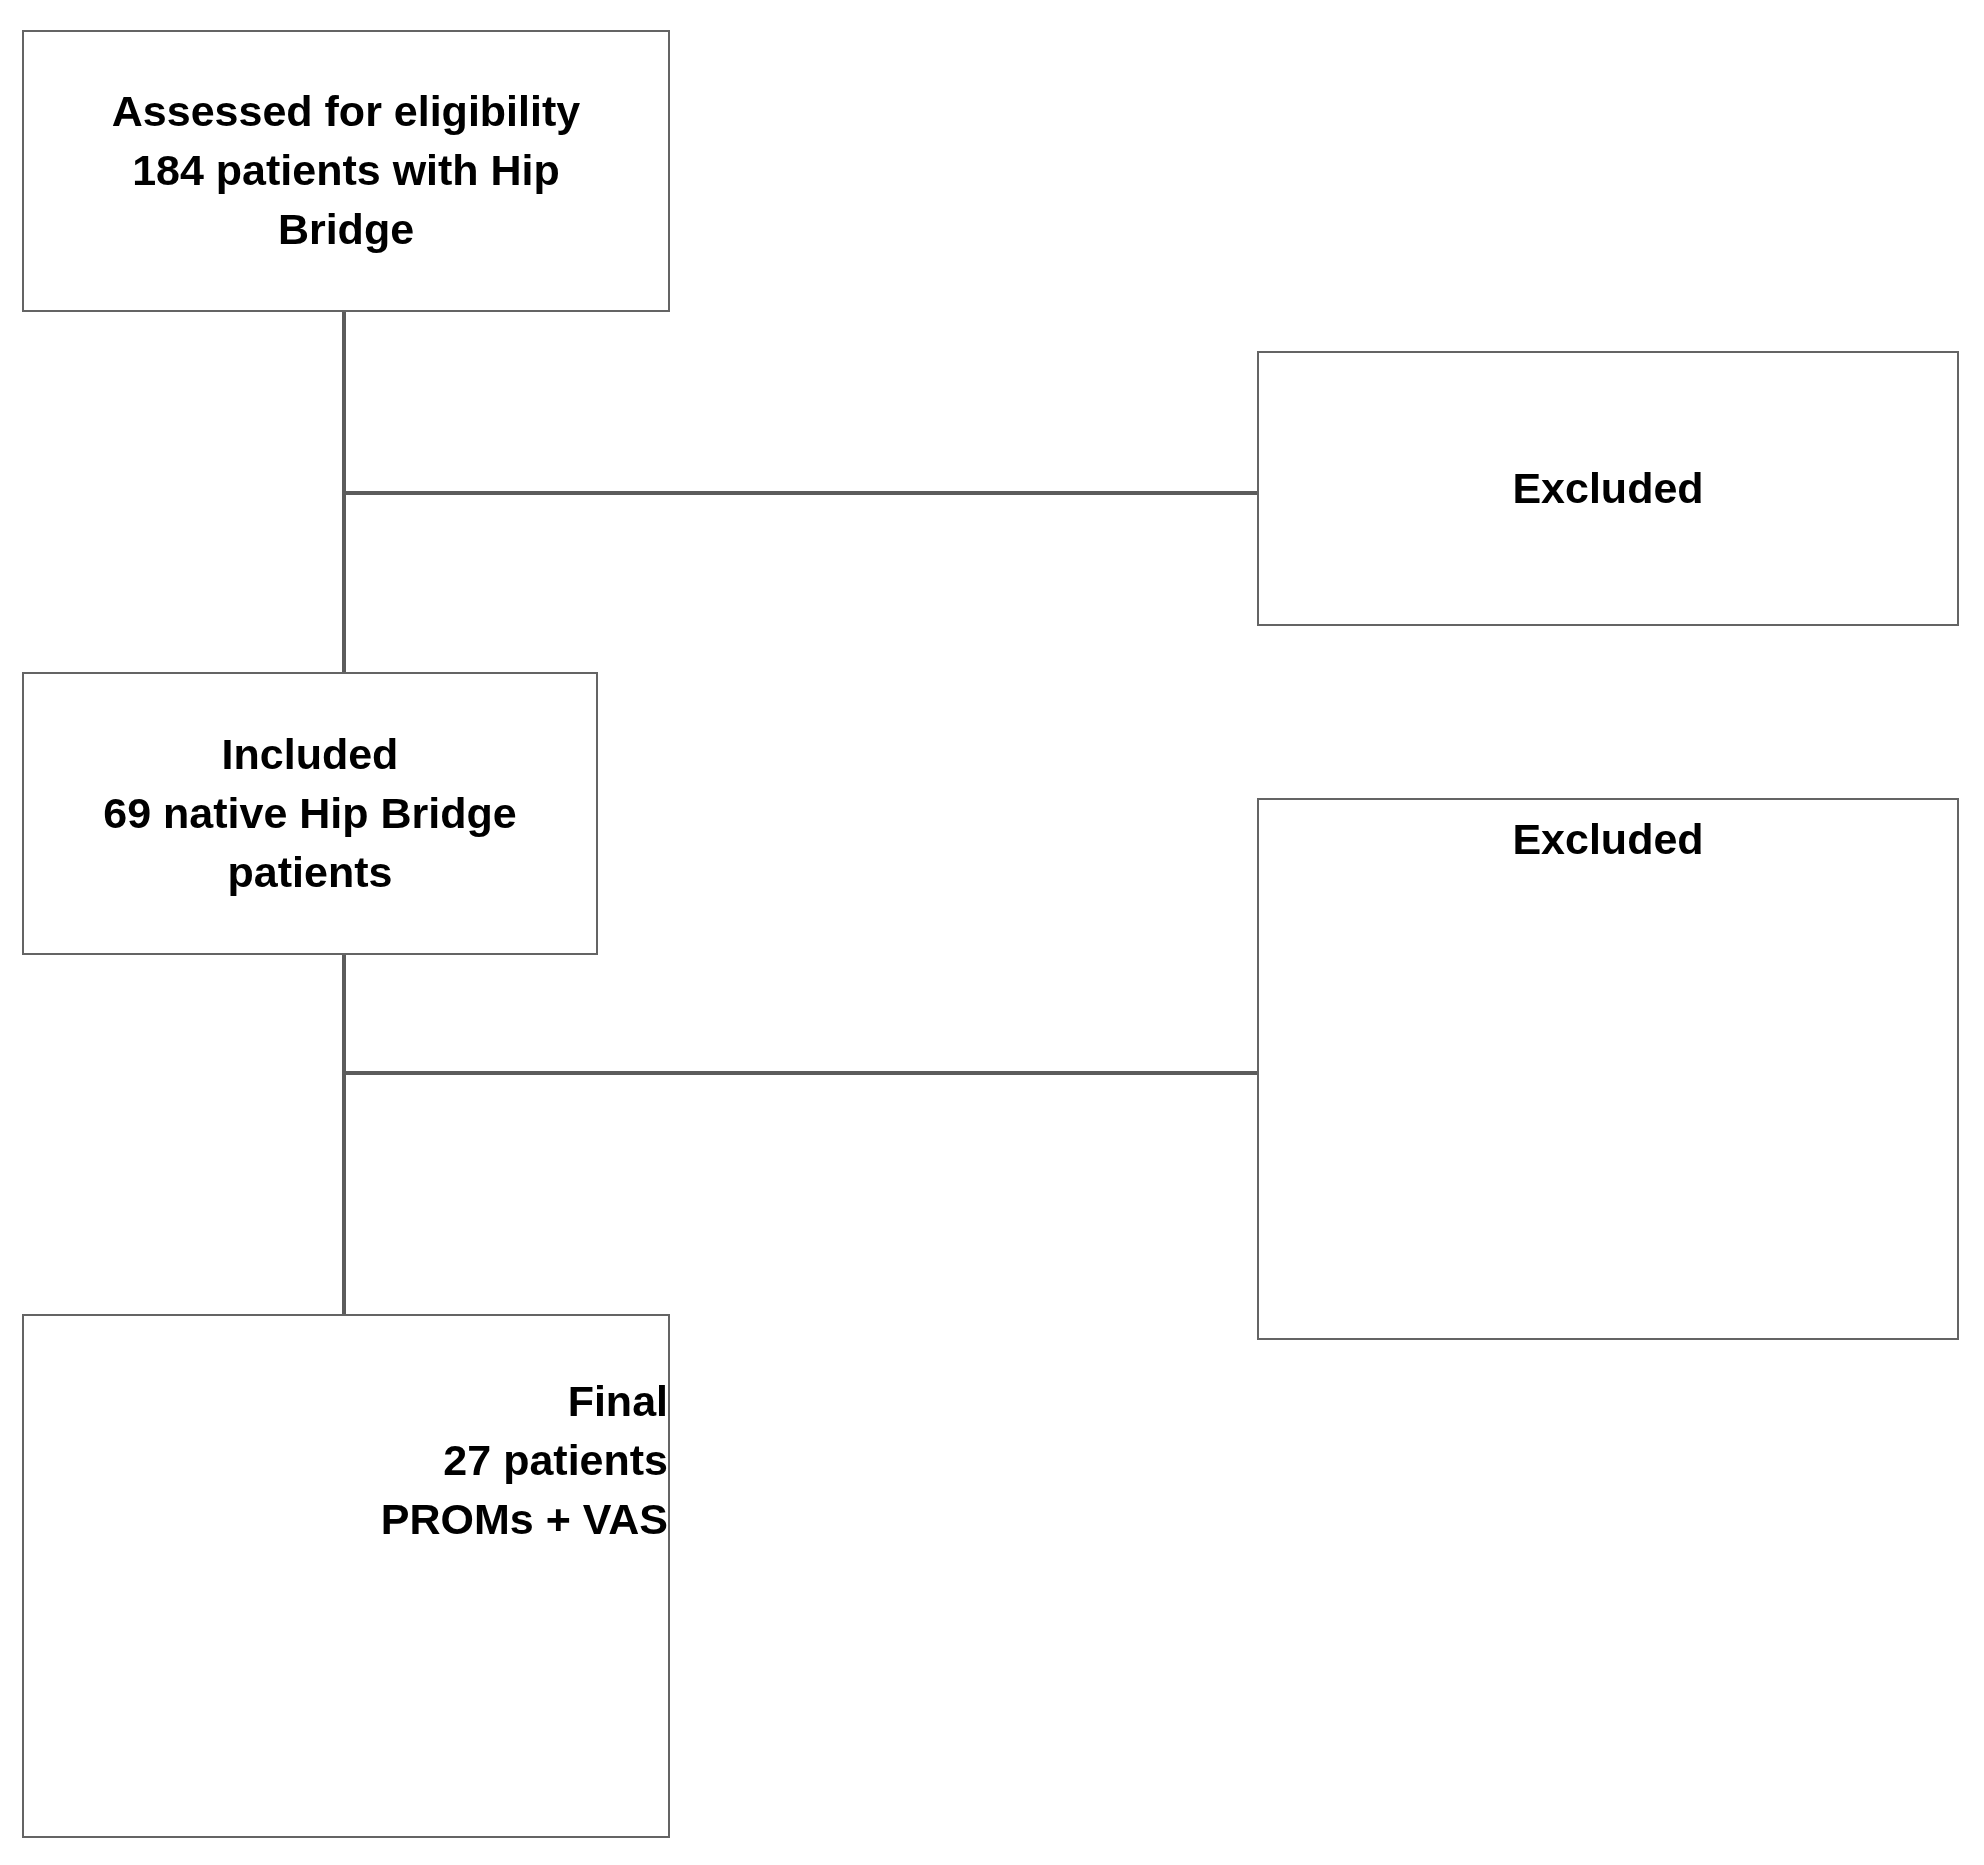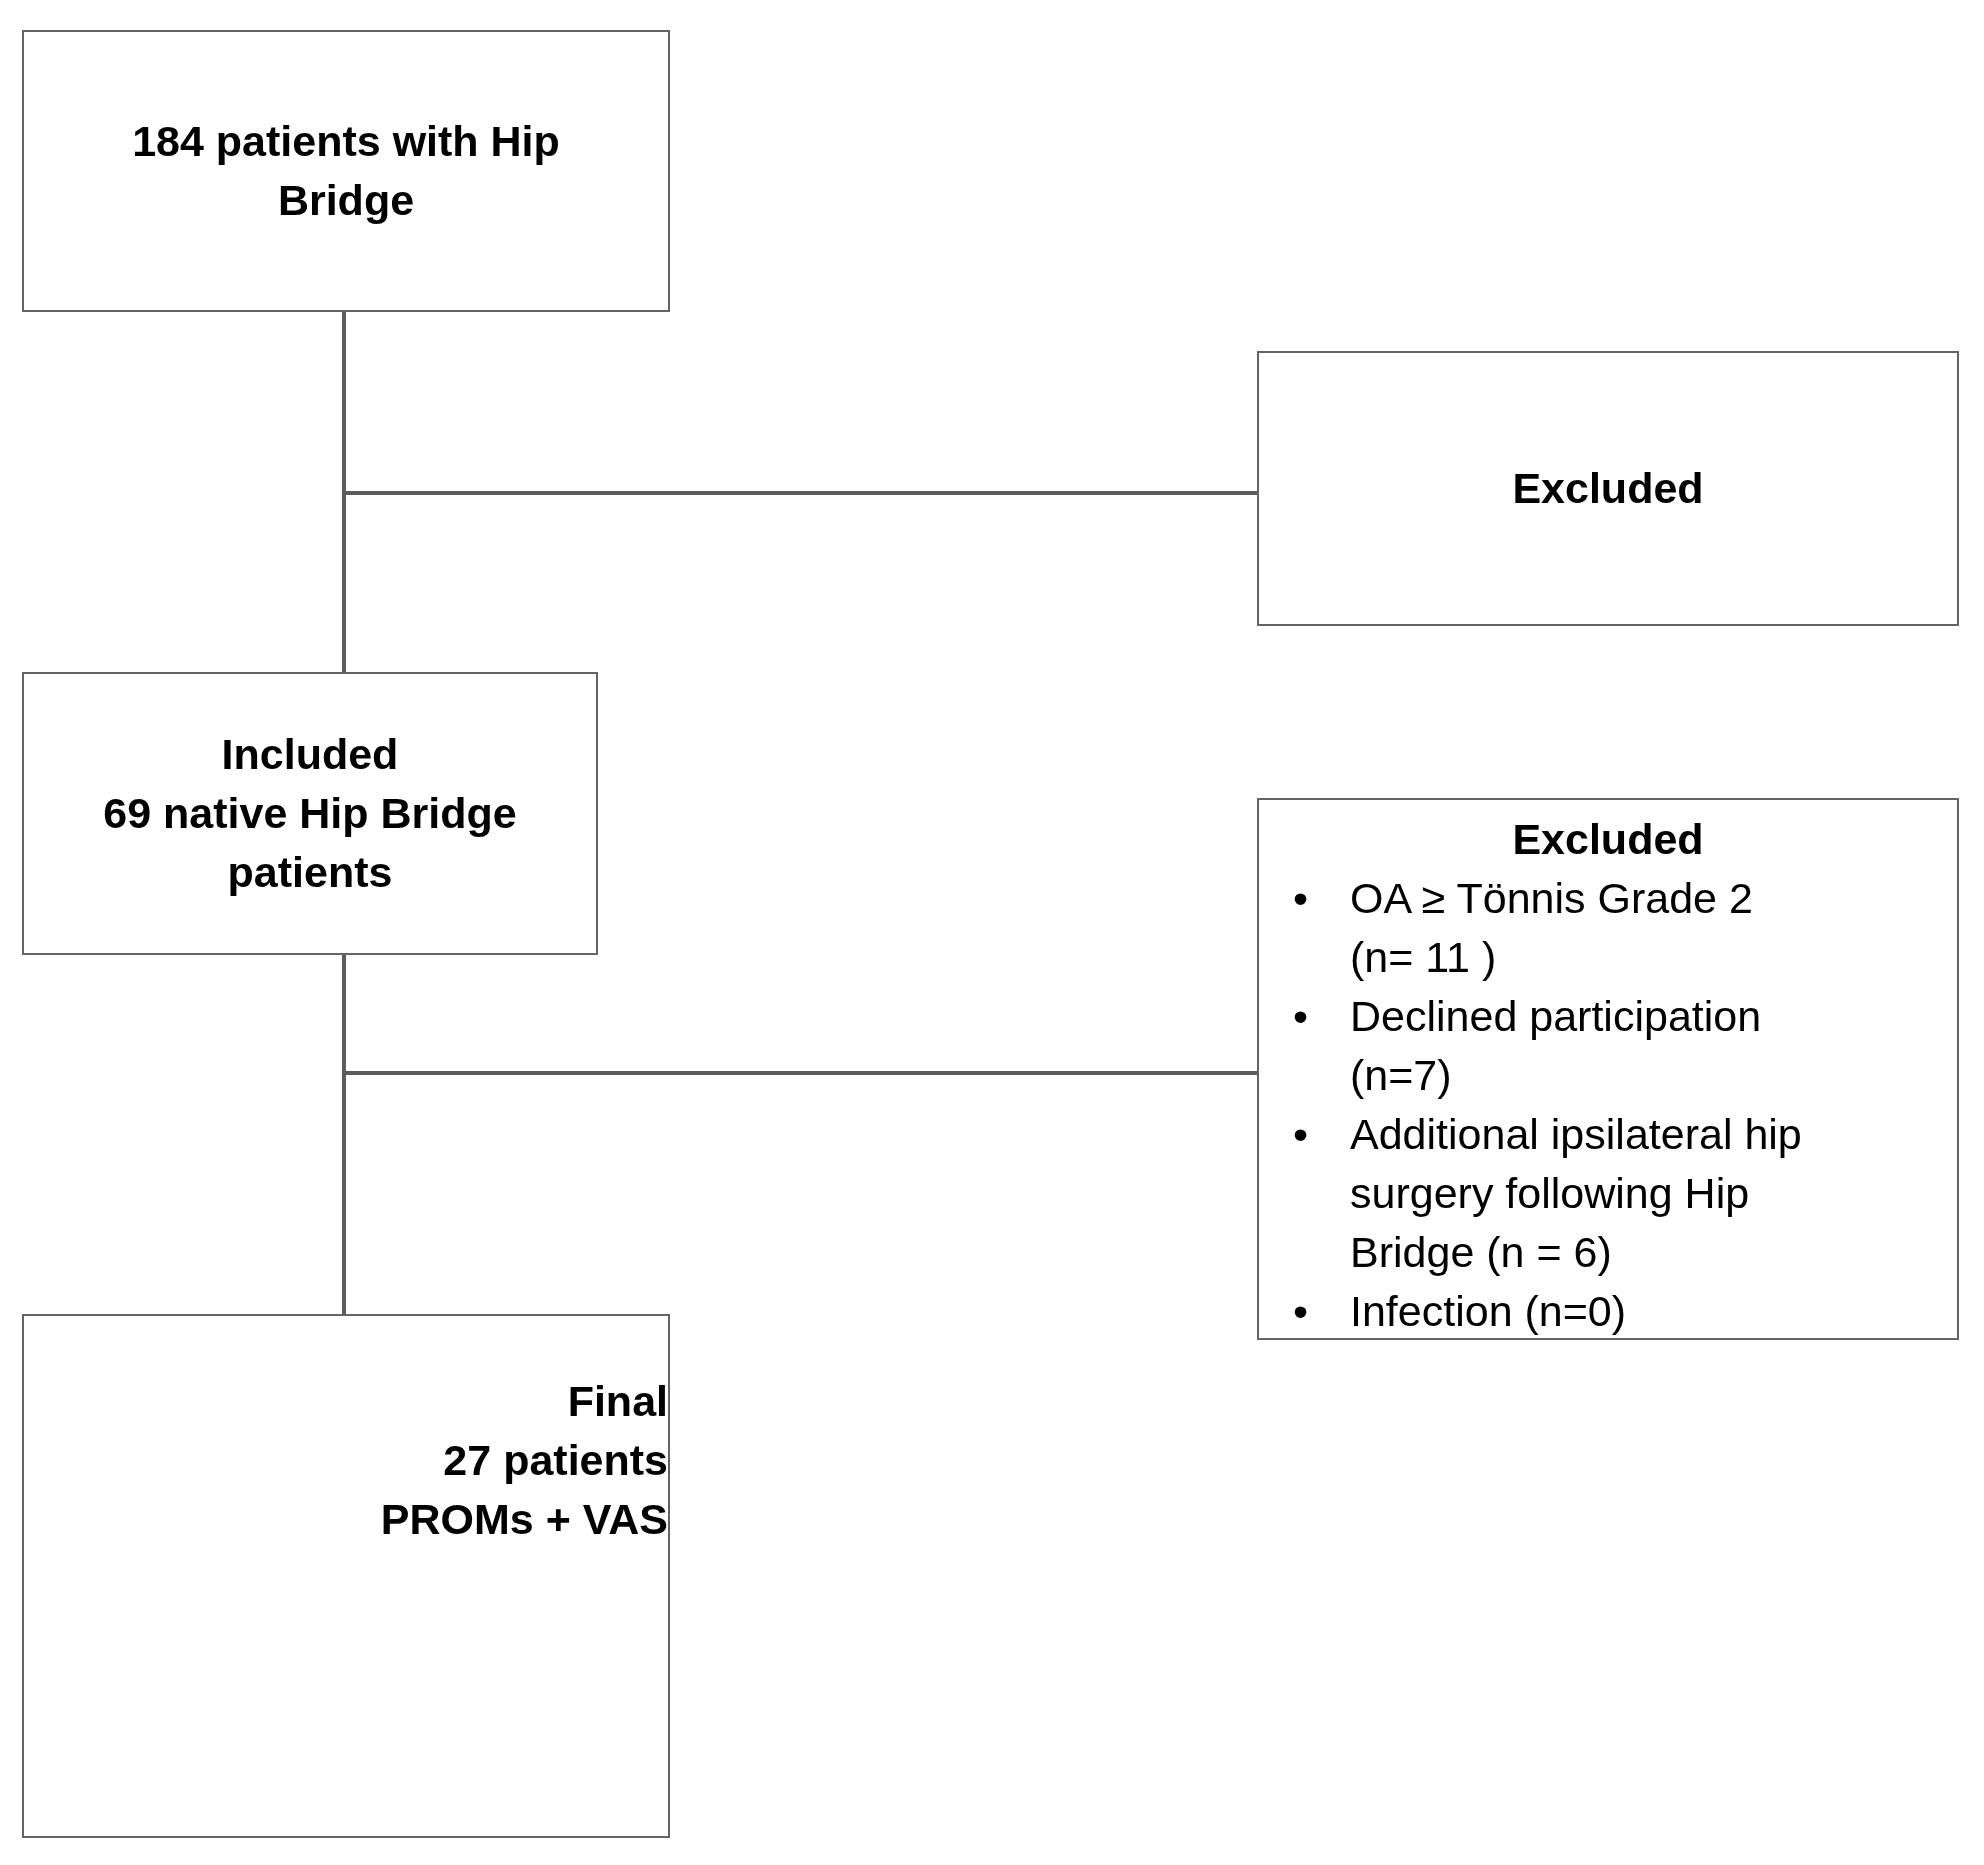--- a/index.html
+++ b/index.html
@@ -69,46 +69,37 @@
 <body>
 
 <div id="canvas">
 
   <div class="fc-line" id="line-v1"></div>
   <div class="fc-line" id="line-h1"></div>
   <div class="fc-line" id="line-v2"></div>
   <div class="fc-line" id="line-h2"></div>
 
   <div class="fc-box center-col" id="box-assessed">
+    <div class="bold pre">Assessed for eligibility</div>
     <div class="pre">184 patients with Hip
 Bridge</div>
   </div>
 
   <div class="fc-box center-col" id="box-excluded1">
     <div class="bold pre">Excluded</div>
   </div>
 
   <div class="fc-box center-col" id="box-included">
     <div class="bold pre">Included</div>
     <div class="pre">69 native Hip Bridge
 patients</div>
   </div>
 
   <div class="fc-box" id="box-excluded2">
     <div class="bold fc-heading">Excluded</div>
-    <ul class="fc-bullets">
-      <li>OA ≥ Tönnis Grade 2
-(n= 11 )</li>
-      <li>Declined participation
-(n=7)</li>
-      <li>Additional ipsilateral hip
-surgery following Hip
-Bridge (n = 6)</li>
-      <li>Infection (n=0)</li>
-    </ul>
   </div>
 
   <div class="fc-box" id="box-final">
     <div class="bold fc-heading pre">Final
 27 patients
 PROMs + VAS</div>
     <ul class="fc-bullets">
     </ul>
   </div>
 

